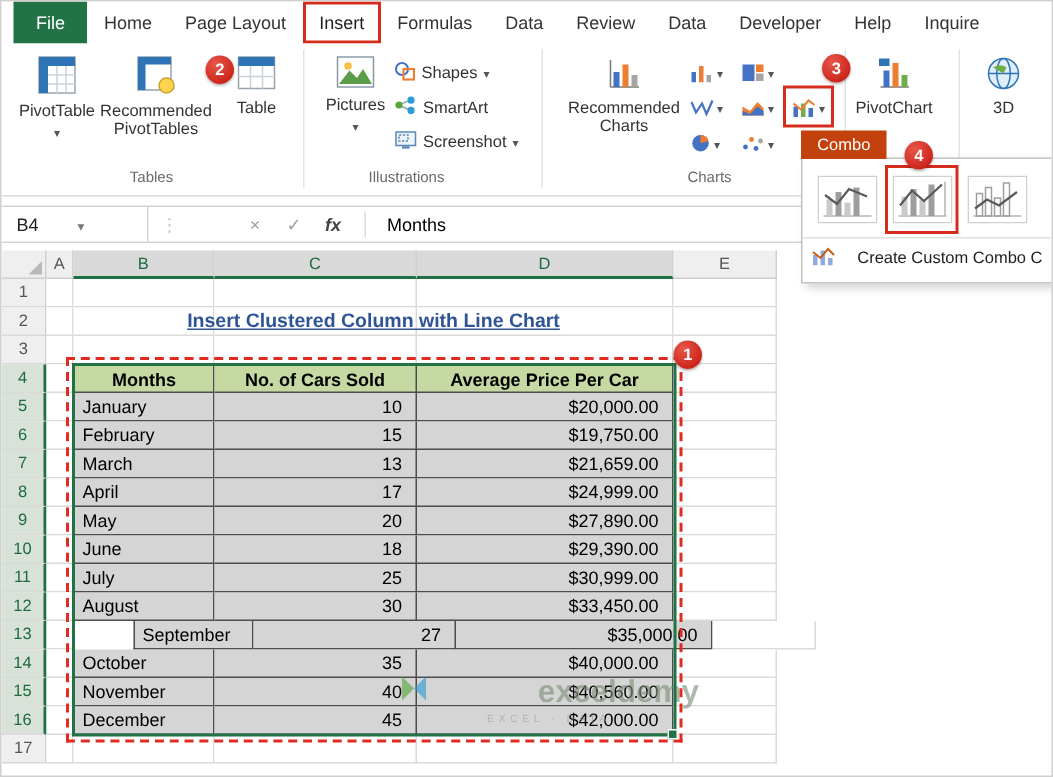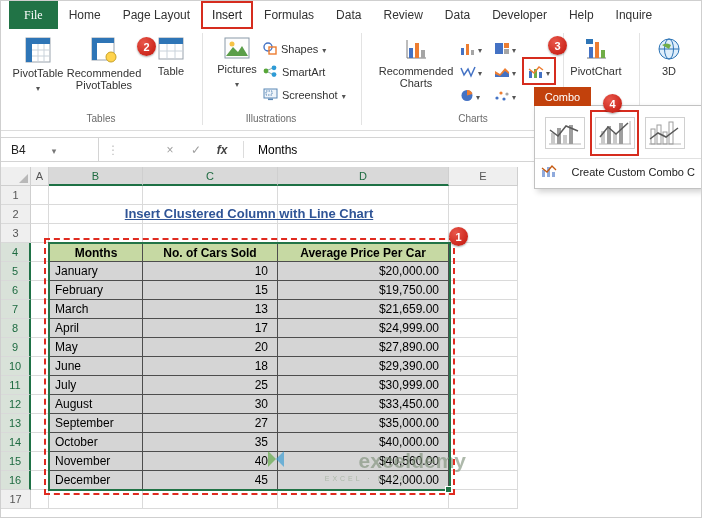--- a/index.html
+++ b/index.html
@@ -5,21 +5,21 @@
   * { margin:0; padding:0; box-sizing:border-box; }
   html,body { width:702px; height:518px; }
   body {
     position:relative; overflow:hidden; background:#fff;
     font-family:"Liberation Sans", sans-serif; color:#222;
     border:1px solid #cfcfcf;
   }
   
   .tabbar { position:absolute; left:0; top:0; width:702px; height:28px; background:#fff; display:flex; align-items:stretch; padding-left:8px; }
   .rtab { padding:0 11px; font-size:12px; line-height:28px; color:#333; white-space:nowrap; cursor:pointer; }
-  .rtab.file { background:#217346; color:#fff; padding:0 15px;font-family:Liberation Serif, serif; }
+  .rtab.file { background:#217346; color:#fff; padding:0 15px; }
   .rtab.hl { outline:2px solid #d62c1e; outline-offset:-2px; color:#1d1d1d; }
   
   .ribbon { position:absolute; left:0; top:28px; width:702px; height:102px; background:#fff; border-bottom:1px solid #dcdcdc; }
   .ribbon .divider { position:absolute; top:4px; height:92px; width:1px; background:#e3e3e3; }
   .grp-label { position:absolute; top:84px; height:14px; font-size:10px; color:#6a6a6a; text-align:center; }
   .bigbtn { position:absolute; top:8px; display:flex; flex-direction:column; align-items:center; gap:2px; font-size:11px; color:#333; cursor:pointer; }
   .bigbtn .lbl { text-align:center; line-height:12px; }
   .drop::after { content:"▾"; font-size:8px; color:#555; }
   .smallbtn { position:absolute; display:flex; align-items:center; gap:4px; font-size:11px; color:#333; height:20px; cursor:pointer; }
   .minibtn { position:absolute; display:flex; align-items:center; gap:2px; height:22px; padding:2px 3px; cursor:pointer; }
@@ -400,21 +400,21 @@
         <div class="rnum sel">12</div>
         <div class="cell" style="width: 18px;"></div>
         <div class="cell tdata al bl" style="width: 94px;">August</div>
         <div class="cell tdata ar" style="width: 135px;">30</div>
         <div class="cell tdata ar" style="width: 171px;">$33,450.00</div>
         <div class="cell" style="width: 69px;"></div>
       </div>
       <div class="grow">
         <div class="rnum sel">13</div>
         <div class="cell" style="width: 18px;"></div>
-        <div class="cell tdata al bl" style="width: 94px;">September</div>
+        <div class="cell tdata al bl" style="width: 80px; margin-left: 40px;">September</div>
         <div class="cell tdata ar" style="width: 135px;">27</div>
         <div class="cell tdata ar" style="width: 171px;">$35,000.00</div>
         <div class="cell" style="width: 69px;"></div>
       </div>
       <div class="grow">
         <div class="rnum sel">14</div>
         <div class="cell" style="width: 18px;"></div>
         <div class="cell tdata al bl" style="width: 94px;">October</div>
         <div class="cell tdata ar" style="width: 135px;">35</div>
         <div class="cell tdata ar" style="width: 171px;">$40,000.00</div>

